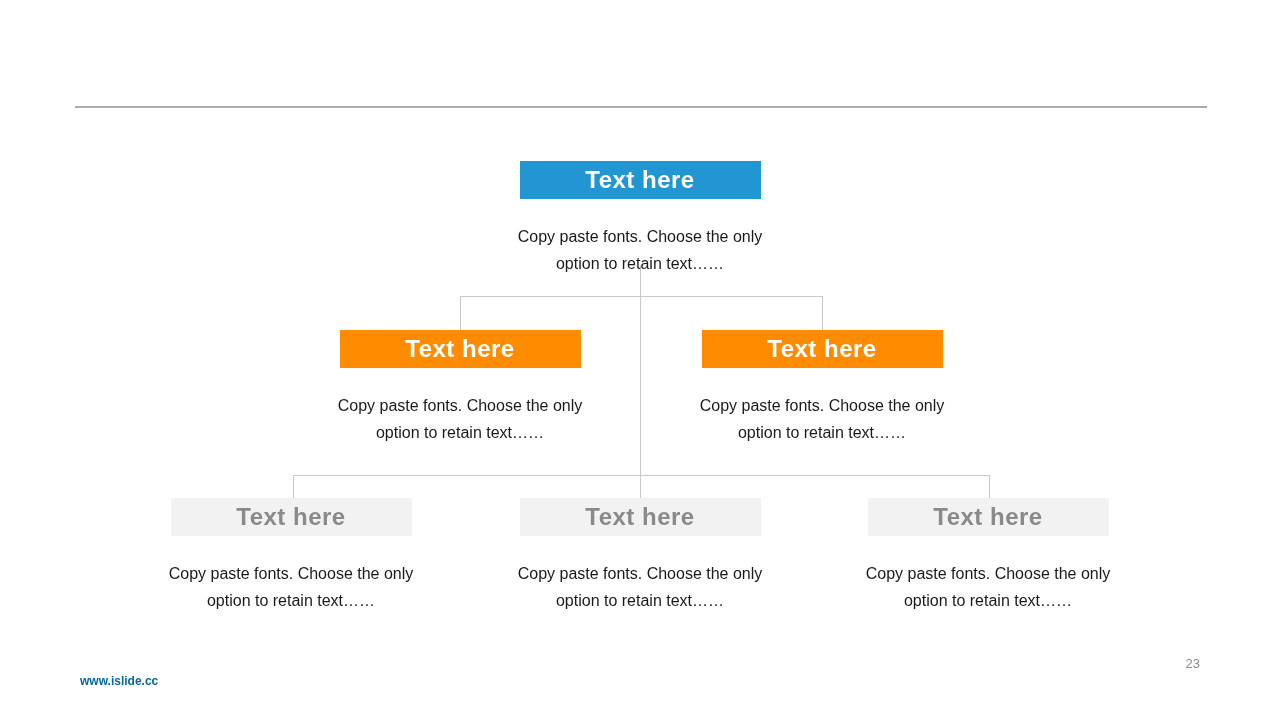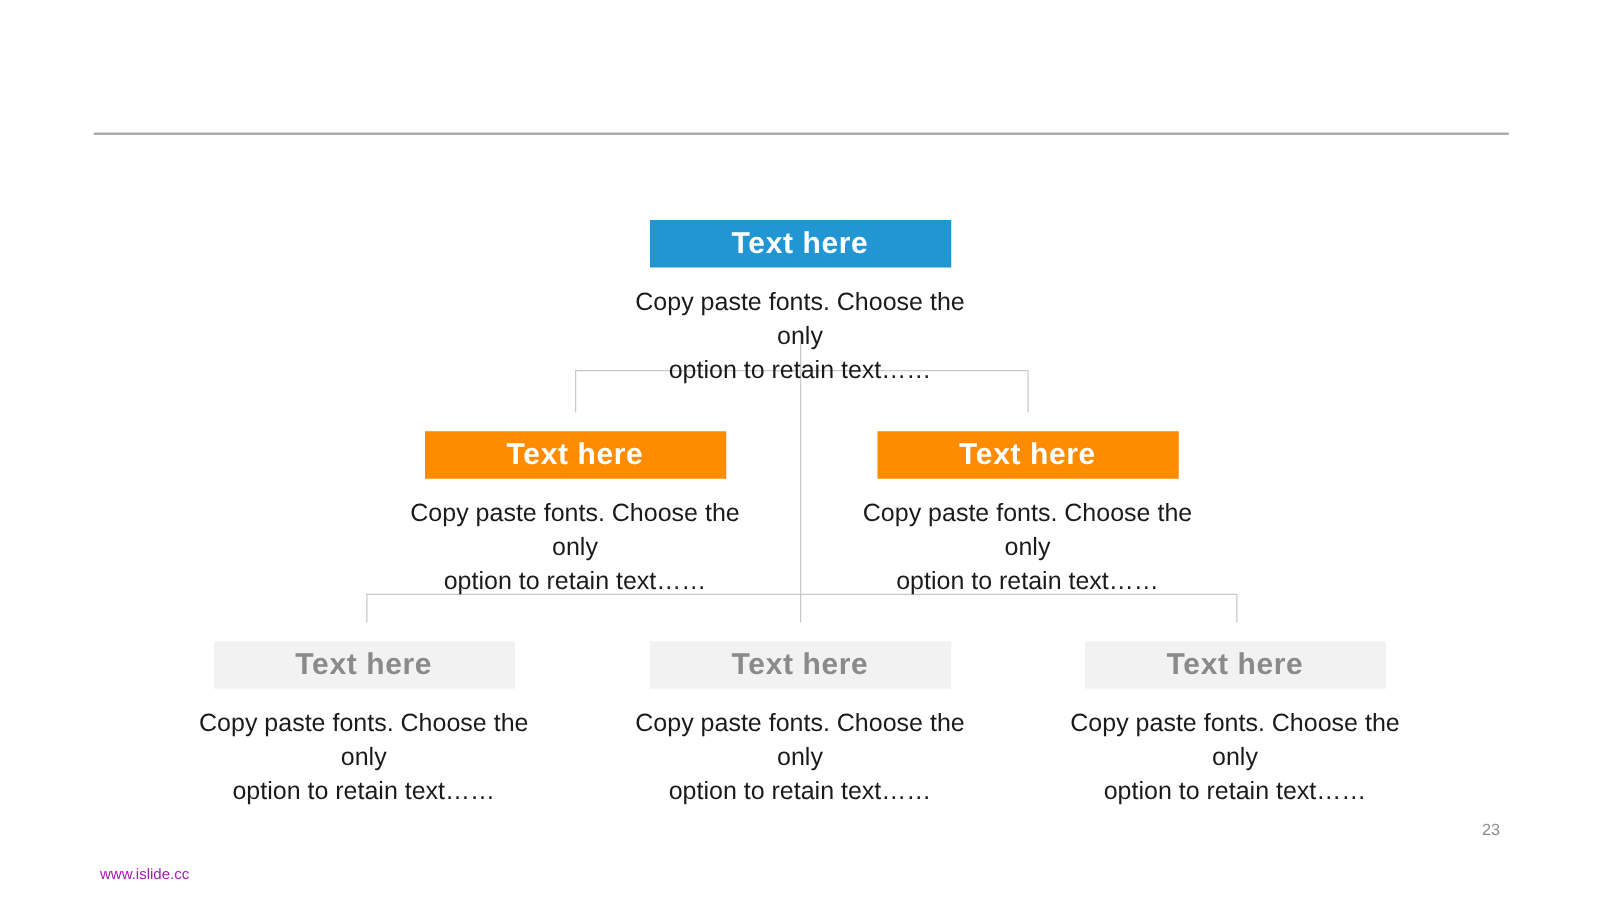--- a/index.html
+++ b/index.html
@@ -8,32 +8,32 @@
     font-family:"Liberation Sans", sans-serif;
   }
   .divider{
     position:absolute;left:75px;top:106px;width:1132px;height:2px;background:#ababab;
   }
   .connector{position:absolute;background:#c9c9c9;}
   .conn-v{width:1px;}
   .conn-h{height:1px;}
   .node{position:absolute;width:280px;text-align:center;}
   .node-title{
-    width:241px;height:38px;line-height:38px;margin:15px auto;
+    width:241px;height:38px;line-height:38px;margin:0 auto;
     font-size:24px;font-weight:bold;letter-spacing:0.5px;
   }
   .lvl1{background:#2196d3;color:#ffffff;}
   .lvl2{background:#ff8c00;color:#ffffff;}
   .lvl3{background:#f2f2f2;color:#8a8a8a;}
   .node-desc{
-    margin-top:9px;font-size:20px;line-height:27px;color:#1a1a1a;
+    margin-top:24px;font-size:16px;line-height:27px;color:#1a1a1a;
   }
   .node-desc span{display:block;}
   .footer-site{
-    position:absolute;left:80px;top:692px;font-size:12px;color:#a21caf;
+    position:absolute;left:80px;top:674px;font-size:12px;color:#0369a1;font-weight:bold;
   }
   .footer-page{
     position:absolute;right:80px;top:656px;font-size:13px;color:#8c8c8c;text-align:center;
   }
 </style>
 </head>
 <body>
 
 <div class="slide">
 

